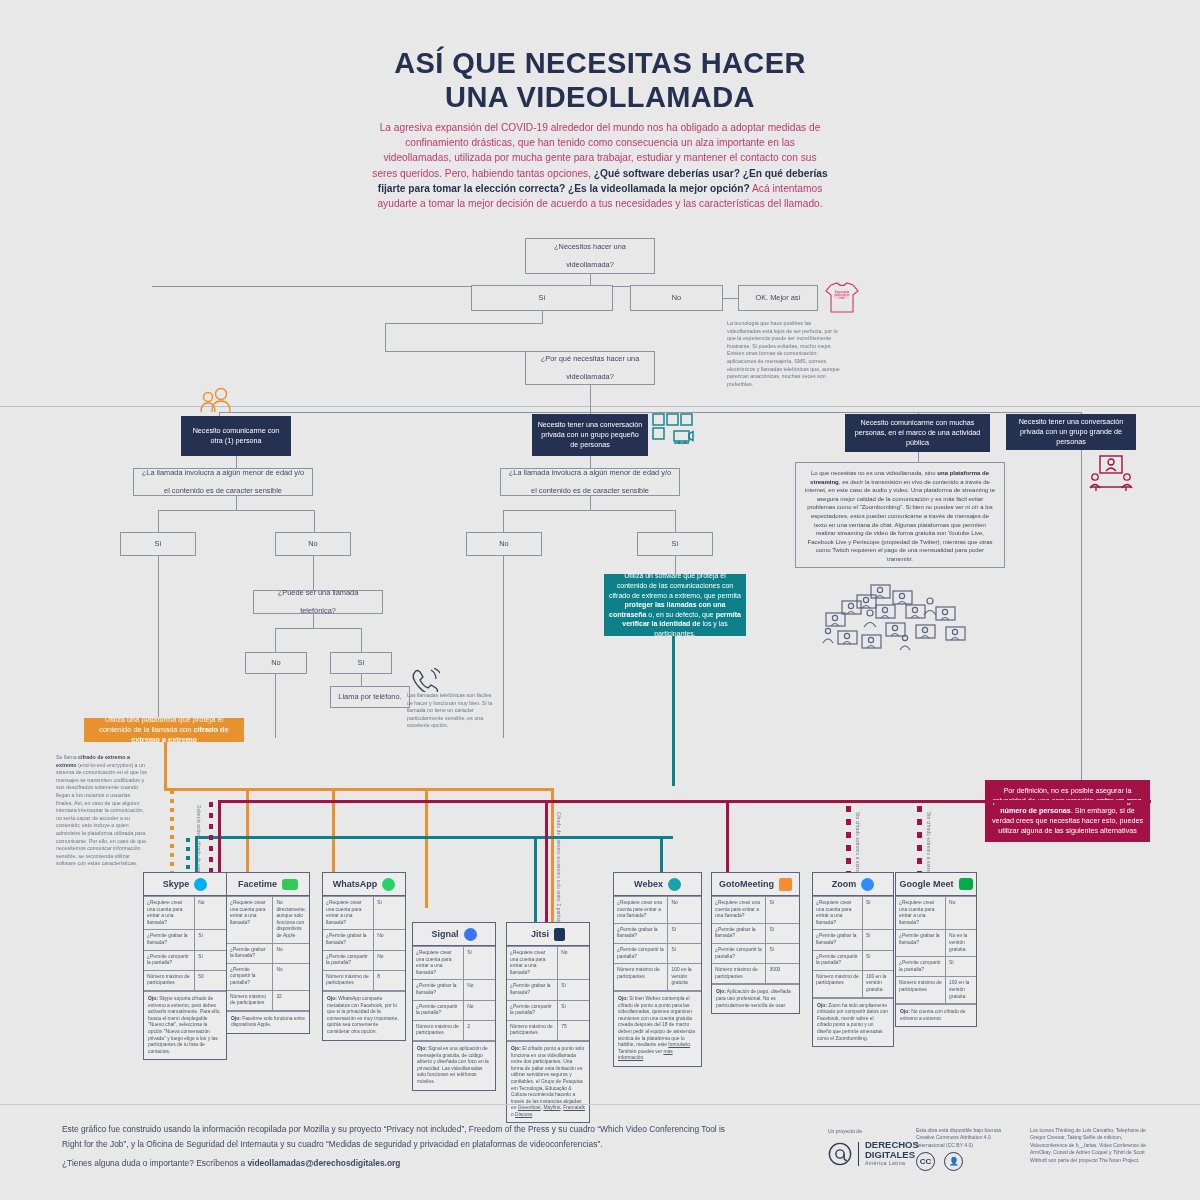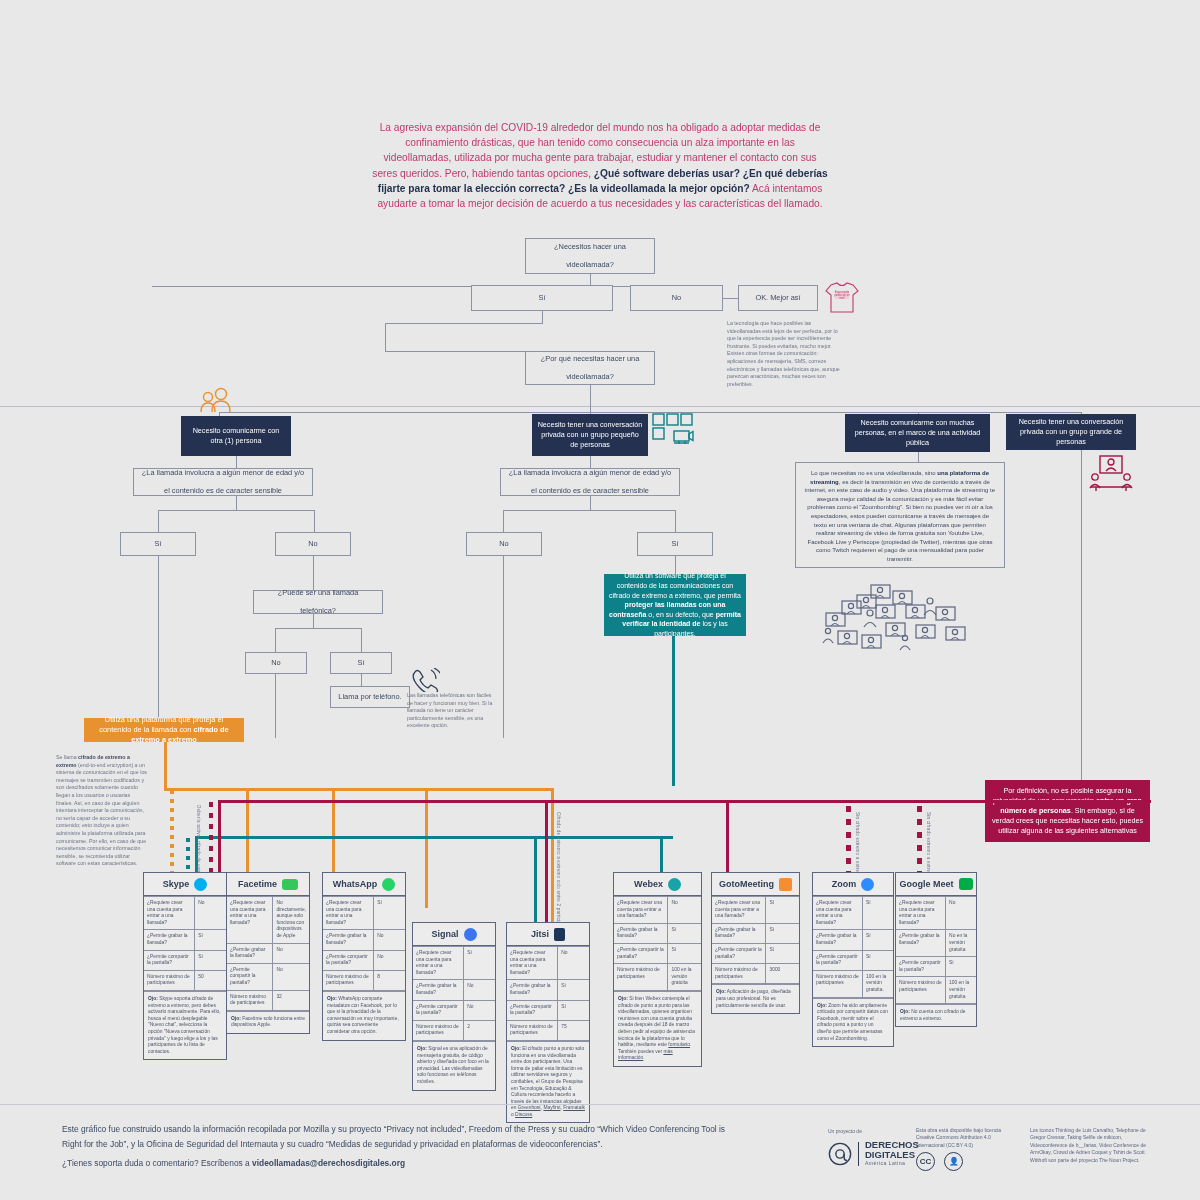--- a/index.html
+++ b/index.html
@@ -114,20 +114,24 @@
     width:17px;height:17px;border:1.4px solid #2f3d56;border-radius:50%;
     display:inline-flex;align-items:center;justify-content:center;
     font-size:8px;font-weight:bold;color:#2f3d56;margin-right:5px;
   }
 </style>
 </head>
 <body>
 
 <div class="stage">
 
+  <div class="abs" id="title">
+    <div>ASÍ QUE NECESITAS HACER</div>
+    <div>UNA VIDEOLLAMADA</div>
+  </div>
   <div class="abs" id="intro">La agresiva expansión del COVID-19 alrededor del mundo nos ha obligado a adoptar medidas de confinamiento drásticas, que han tenido como consecuencia un alza importante en las videollamadas, utilizada por mucha gente para trabajar, estudiar y mantener el contacto con sus seres queridos. Pero, habiendo tantas opciones, <b>¿Qué software deberías usar? ¿En qué deberías fijarte para tomar la elección correcta? ¿Es la videollamada la mejor opción?</b> Acá intentamos ayudarte a tomar la mejor decisión de acuerdo a tus necesidades y las características del llamado.</div>
 
   <div class="abs fbox" style="left:525px;top:238px;width:130px;height:36px;">¿Necesitos hacer una videollamada?</div>
   <div class="ln lnv" style="left:590px;top:274px;height:12px;"></div>
   <div class="ln lnh" style="left:152px;top:286px;width:524px;"></div>
   <div class="ln lnv" style="left:152px;top:286px;height:0px;"></div>
   <div class="ln lnv" style="left:525px;top:286px;height:0px;"></div>
 
   <div class="ln lnv" style="left:542px;top:286px;height:12px;"></div>
   <div class="ln lnv" style="left:676px;top:286px;height:12px;"></div>
@@ -595,21 +599,21 @@
       </table>
     <div class="ojo"><span><b>Ojo:</b> No cuenta con cifrado de extremo a extremo.</span></div>
   </div>
 
   <div class="hr" style="top:1104px;background:#c6c9d2;"></div>
 
   <div class="abs ftxt" style="left:62px;top:1122px;width:670px;">
     <span>Este gráfico fue construido usando la información recopilada por Mozilla y su proyecto “Privacy not included”, Freedom of the Press y su cuadro “Which Video Conferencing Tool is Right for the Job”, y la Oficina de Seguridad del Internauta y su cuadro “Medidas de seguridad y privacidad en plataformas de videoconferencias”.</span>
   </div>
   <div class="abs ftxt" style="left:62px;top:1156px;width:670px;">
-    <span>¿Tienes soporta duda o comentario? Escríbenos a </span><b>videollamadas@derechosdigitales.org</b>
+    <span>¿Tienes alguna duda o importante? Escríbenos a </span><b>videollamadas@derechosdigitales.org</b>
   </div>
 
   <div class="abs small" style="left:828px;top:1128px;">Un proyecto de</div>
   <div class="abs" style="left:828px;top:1140px;display:flex;align-items:center;gap:6px;">
     <svg viewBox="0 0 26 26" width="24" height="24">
       <circle cx="13" cy="13" r="11.5" fill="none" stroke="#2f3d56" stroke-width="1.5"></circle>
       <circle cx="13" cy="13" r="4.5" fill="none" stroke="#2f3d56" stroke-width="1.5"></circle>
       <path d="M17.5 13 v4 q0 3 3 3" fill="none" stroke="#2f3d56" stroke-width="1.5"></path>
     </svg>
     <div style="width:1px;height:24px;background:#2f3d56;"></div>

